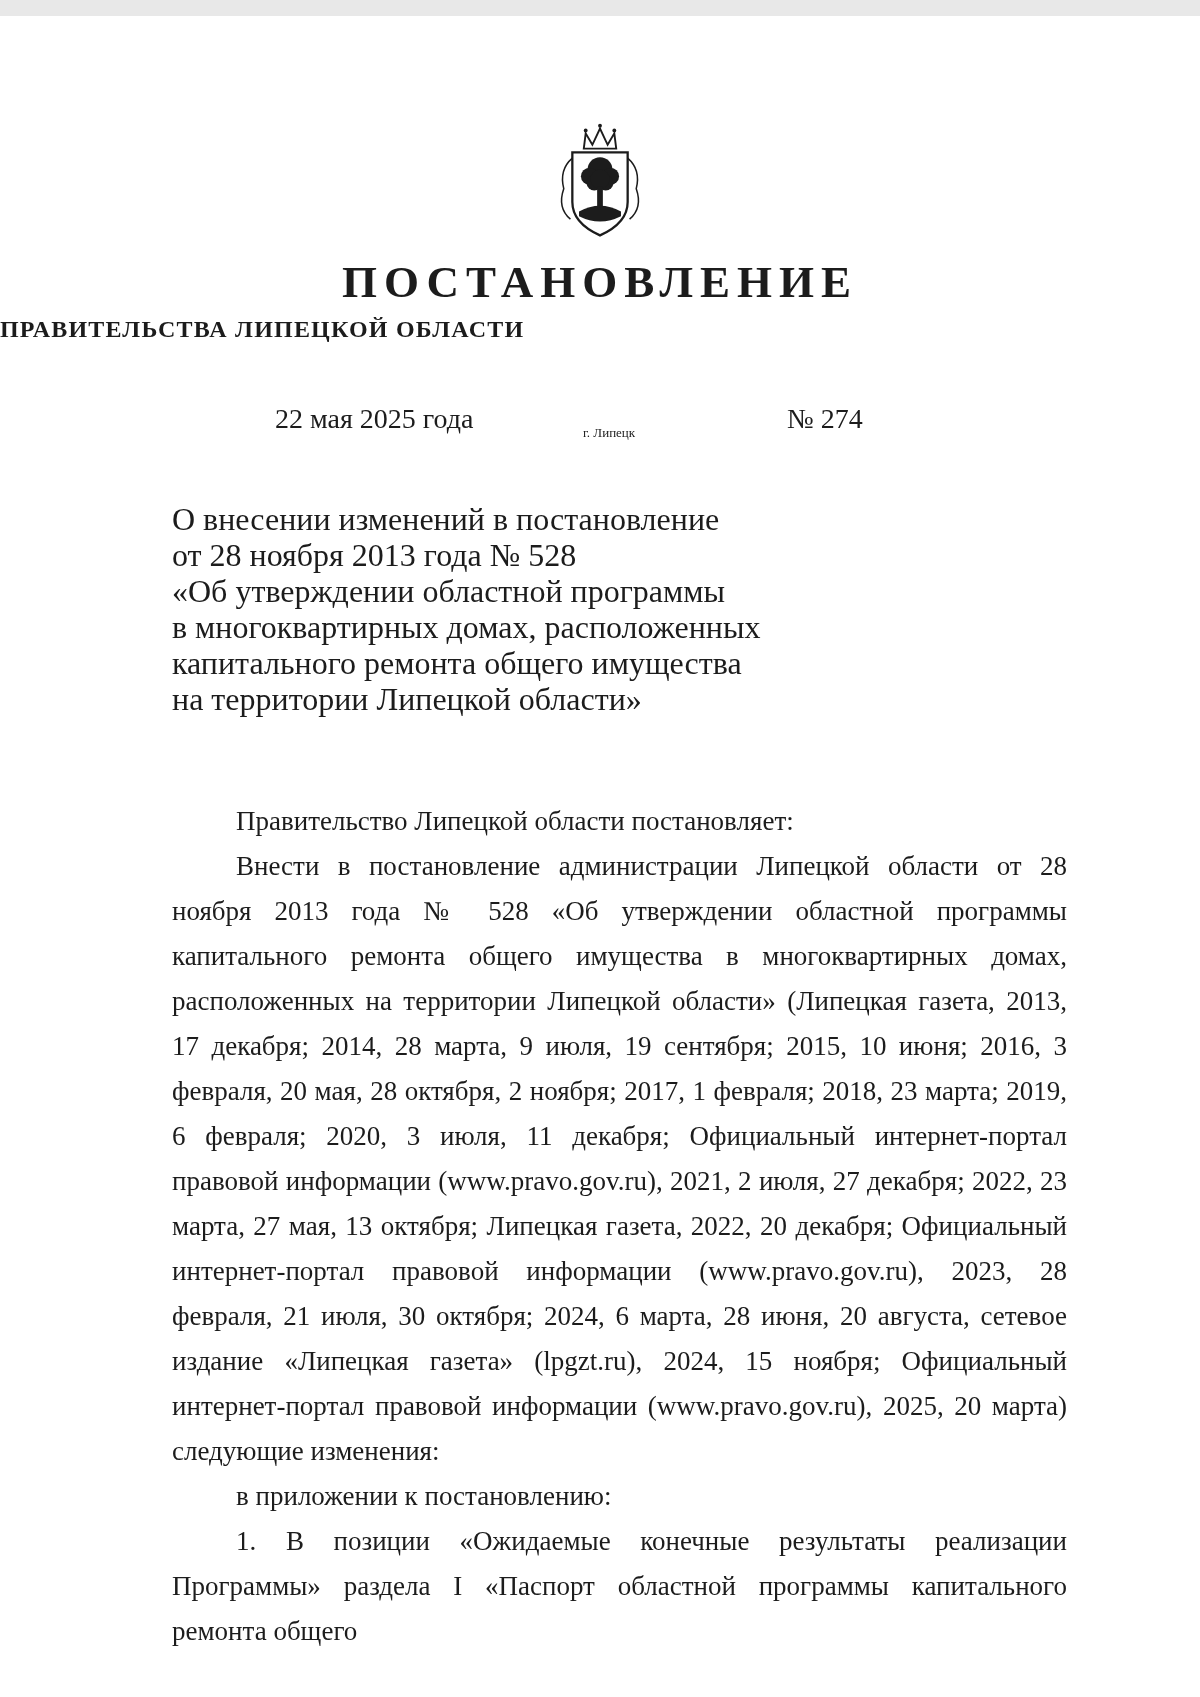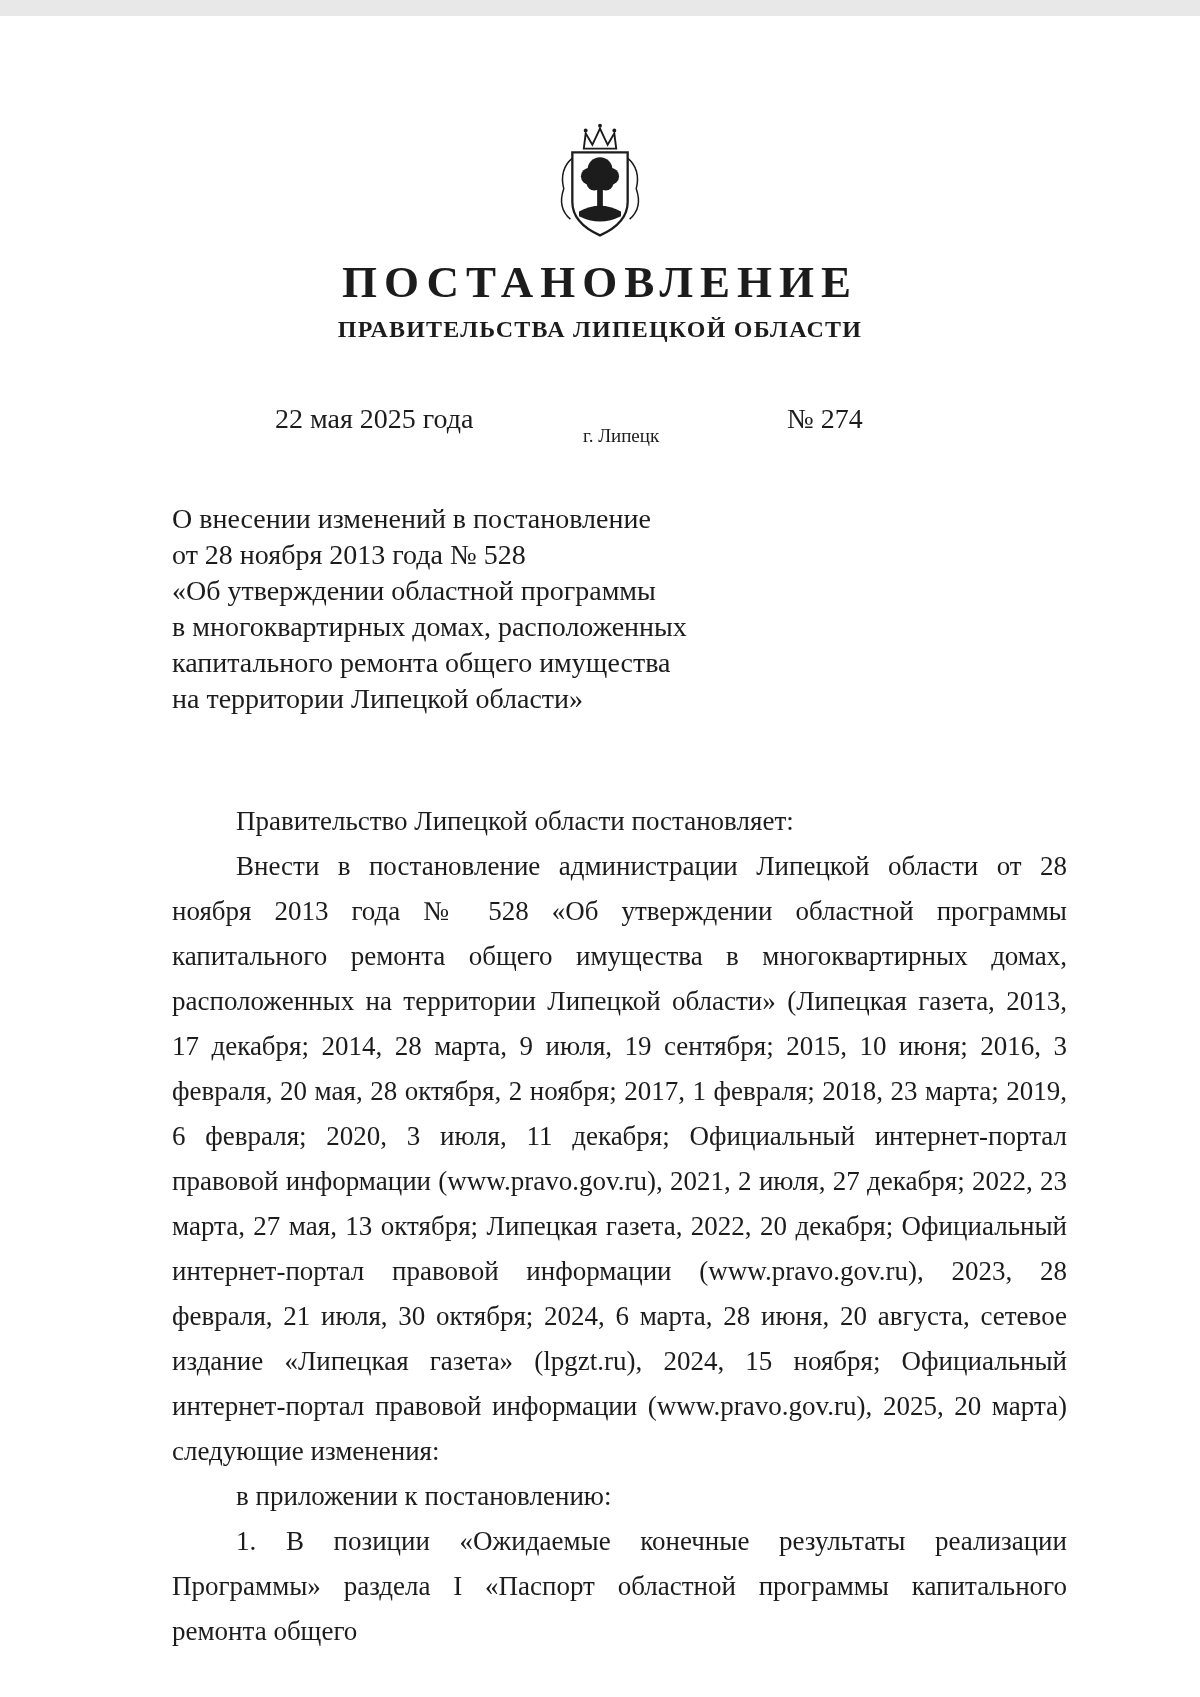--- a/index.html
+++ b/index.html
@@ -27,21 +27,20 @@
     margin-top: 14px;
     text-align: center;
     font-size: 45px;
     font-weight: bold;
     letter-spacing: 7px;
     line-height: 1.1;
     white-space: nowrap;
   }
   .doc-subtitle {
     margin-top: 8px;
-    text-align: center;
     font-size: 24px;
     font-weight: bold;
     letter-spacing: 1.2px;
     white-space: nowrap;
   }
   .meta-row {
     position: relative;
     height: 48px;
     margin-top: 60px;
     padding-left: 29px;
@@ -49,32 +48,32 @@
   .meta-date {
     position: absolute;
     left: 275px;
     top: 0;
     font-size: 28px;
   }
   .meta-place {
     position: absolute;
     left: 583px;
     top: 22px;
-    font-size: 19px;
+    font-size: 13px;
   }
   .meta-number {
     position: absolute;
     left: 787px;
     top: 0;
     font-size: 28px;
   }
   .subject {
     margin: 50px 0 0 172px;
     width: 620px;
-    font-size: 28px;
+    font-size: 32px;
     line-height: 36px;
   }
   .doc-body {
     margin: 82px 133px 0 172px;
     font-size: 27px;
     line-height: 45px;
   }
   .body-para {
     margin: 0;
     text-align: justify;

